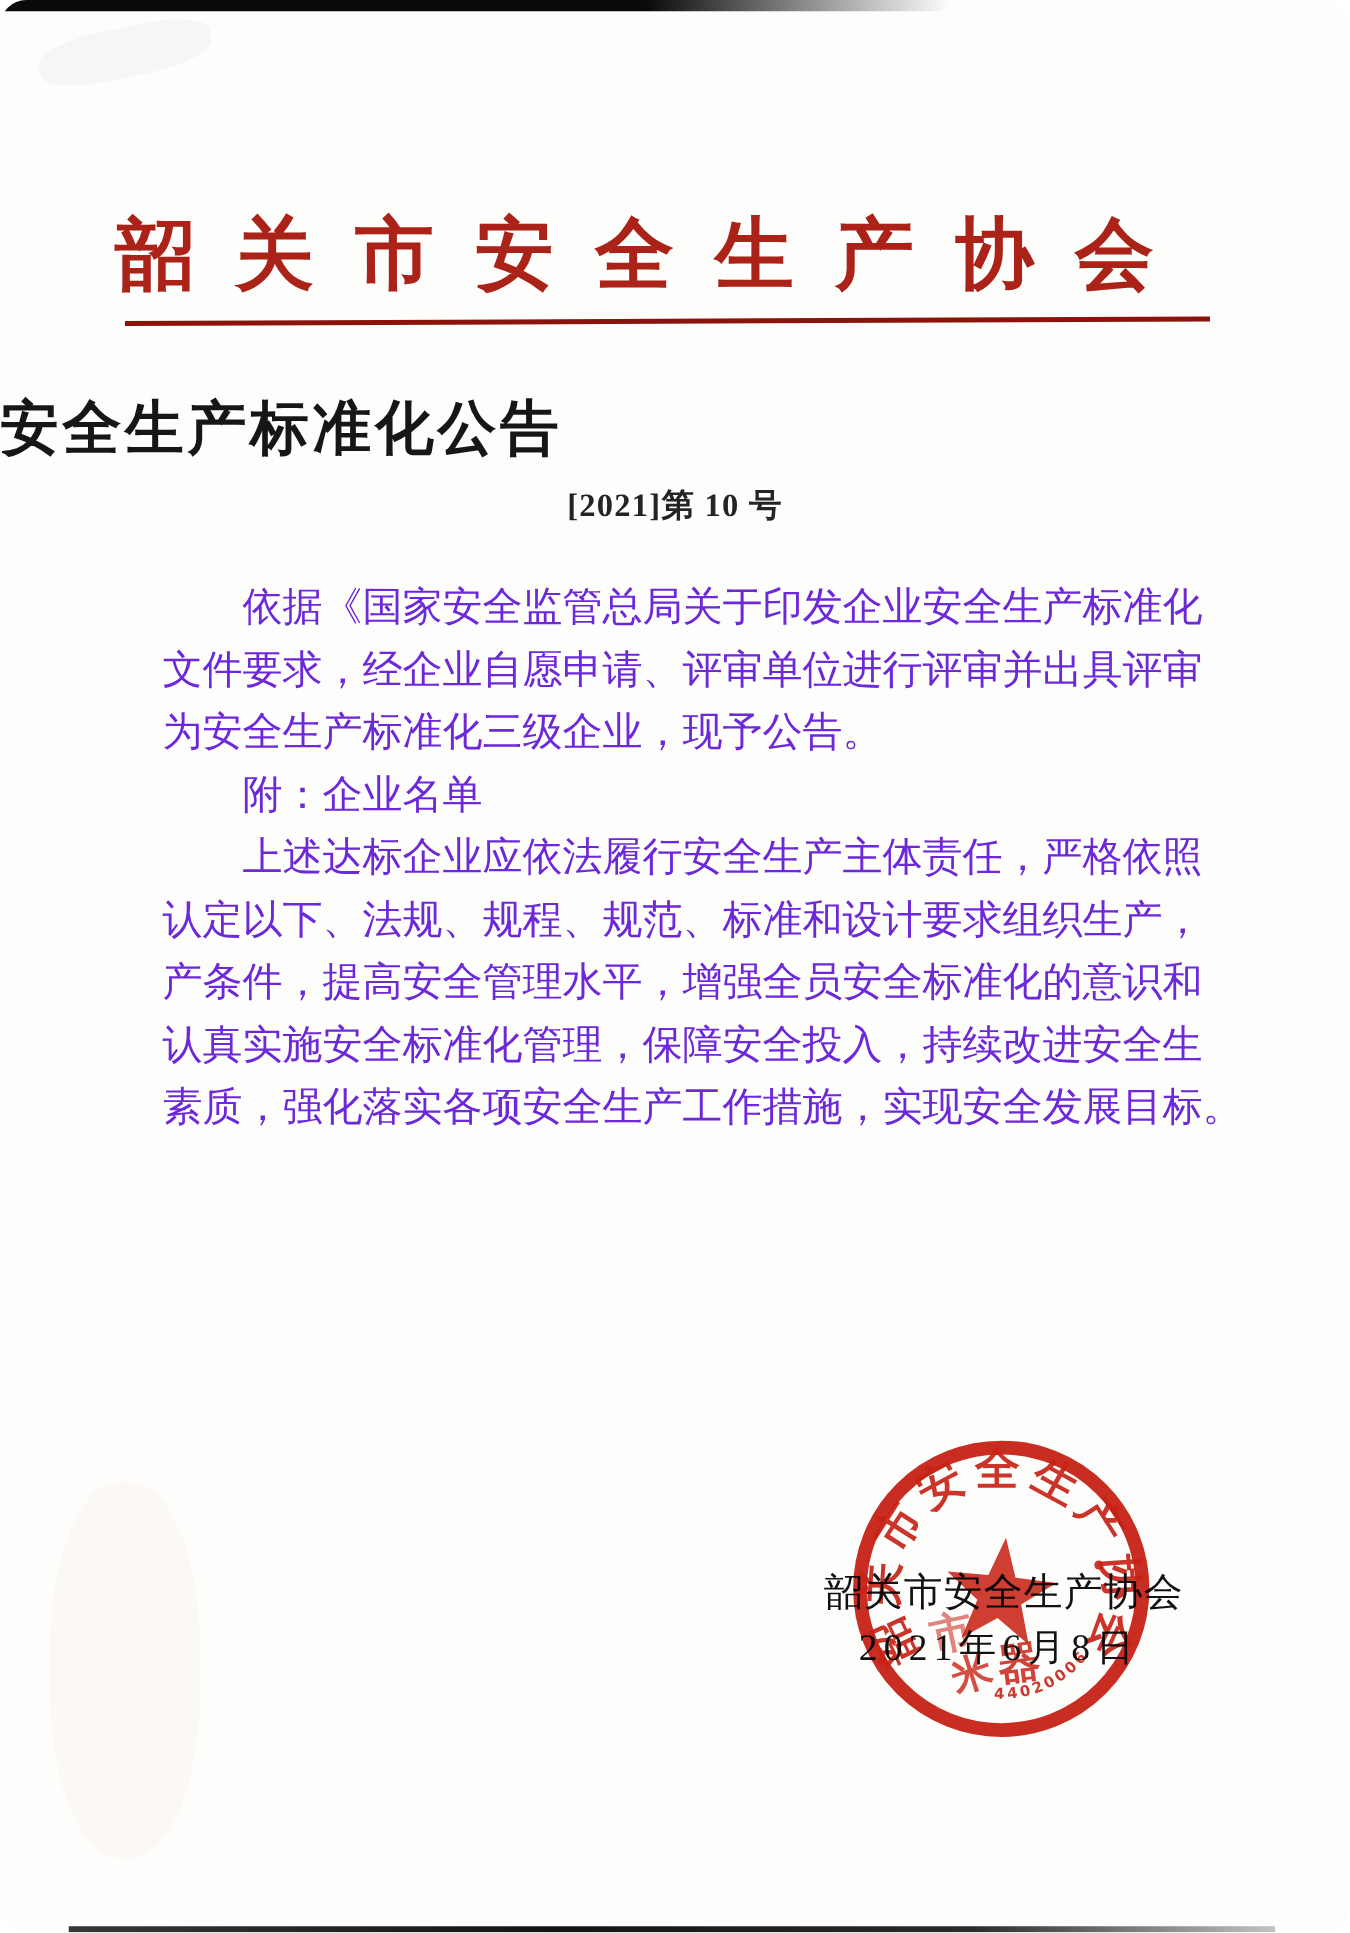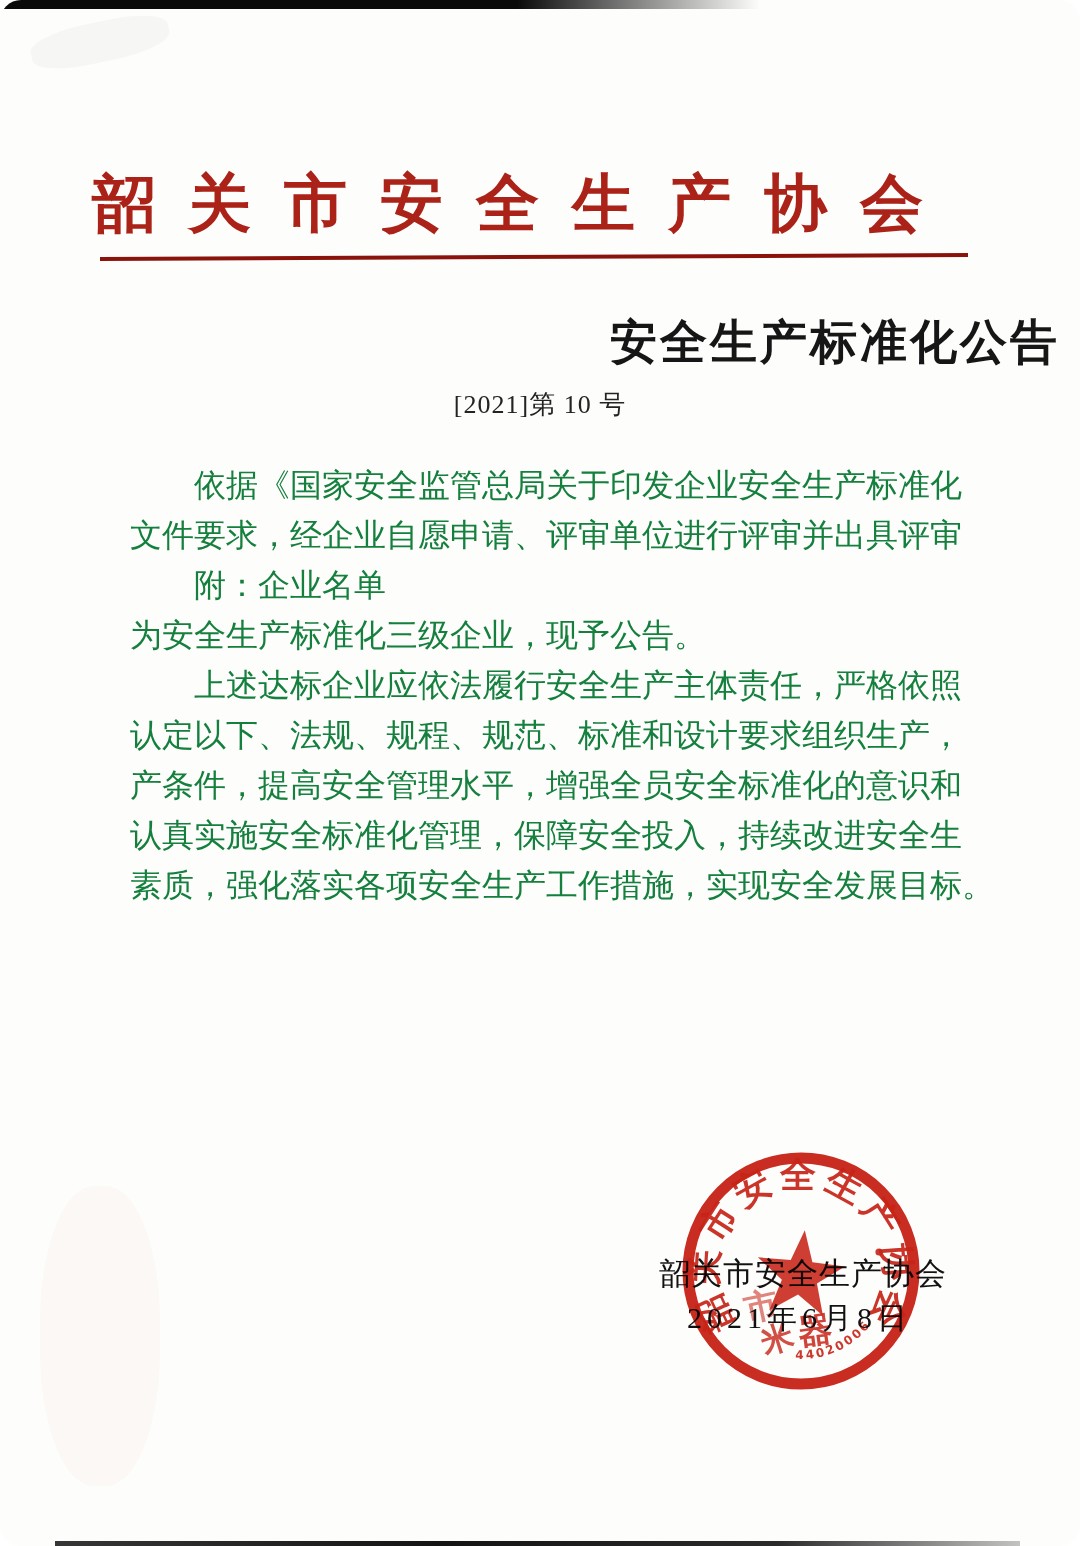--- a/index.html
+++ b/index.html
@@ -32,31 +32,31 @@
     text-align:center; font-size:63px; font-weight:700;
     color:#ab2318; letter-spacing:33px; white-space:nowrap;
     transform:translateX(-16px);
   }
   .rule {
     position:absolute; top:255px; left:100px; width:868px; height:4px;
     background:#8a130c; transform:rotate(-0.25deg);
   }
   .title {
     position:absolute; top:311px; left:0; width:1060px;
-    text-align:right; font-size:47px; font-weight:700;
+    text-align:left; font-size:47px; font-weight:700;
     color:#161616; letter-spacing:3px;
   }
   .docno {
     position:absolute; top:387px; left:0; width:1080px;
-    text-align:center; font-size:26px; color:#242424; letter-spacing:1px;
+    text-align:center; font-size:26px; color:#242424; letter-spacing:1px;font-weight:bold;
   }
   
   .body-block {
     position:absolute; top:460px; left:130px; width:835px;
-    font-size:32px; line-height:50px; color:#15803d;
+    font-size:32px; line-height:50px; color:#6d28d9;
     white-space:nowrap;
   }
   .line { height:50px; }
   .indent { padding-left:64px; }
   
   .sig-org {
     position:absolute; top:1253px; left:659px; z-index:1;
     font-size:31px; color:#121212; letter-spacing:1px; white-space:nowrap;
   }
   .sig-date {
@@ -80,22 +80,22 @@
 
   <div class="header-org">韶关市安全生产协会</div>
   <div class="rule"></div>
 
   <div class="title">安全生产标准化公告</div>
   <div class="docno">[2021]第 10 号</div>
 
   <div class="body-block">
     <div class="line indent">依据《国家安全监管总局关于印发企业安全生产标准化</div>
     <div class="line">文件要求，经企业自愿申请、评审单位进行评审并出具评审</div>
+    <div class="line">为安全生产标准化三级企业，现予公告。</div>
     <div class="line indent">附：企业名单</div>
-    <div class="line">为安全生产标准化三级企业，现予公告。</div>
     <div class="line indent">上述达标企业应依法履行安全生产主体责任，严格依照</div>
     <div class="line">认定以下、法规、规程、规范、标准和设计要求组织生产，</div>
     <div class="line">产条件，提高安全管理水平，增强全员安全标准化的意识和</div>
     <div class="line">认真实施安全标准化管理，保障安全投入，持续改进安全生</div>
     <div class="line">素质，强化落实各项安全生产工作措施，实现安全发展目标。</div>
   </div>
 
   <div class="sig-org">韶关市安全生产协会</div>
   <div class="sig-date">2021年6月8日</div>
 

